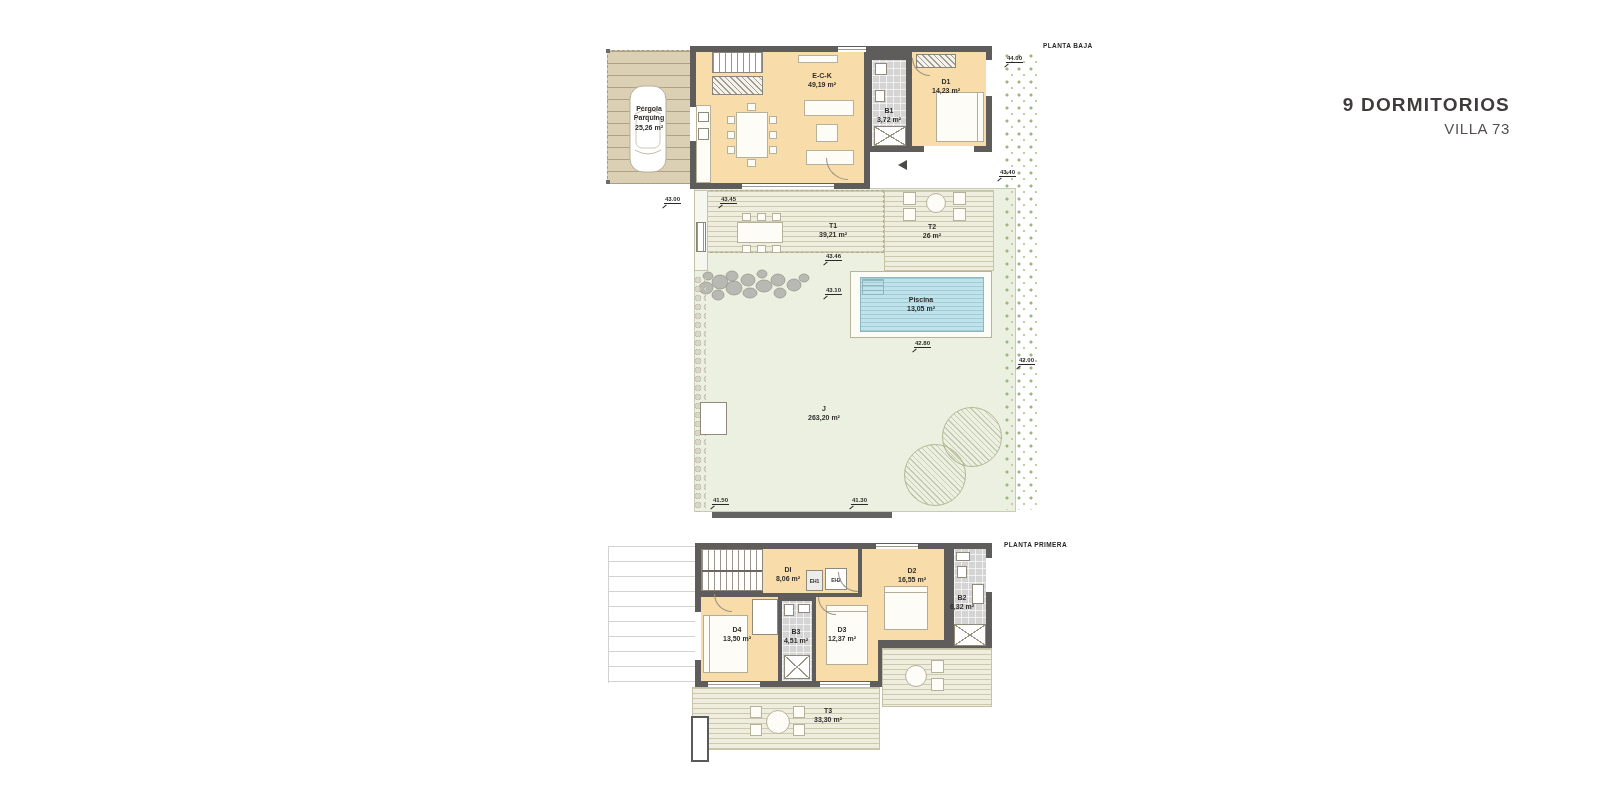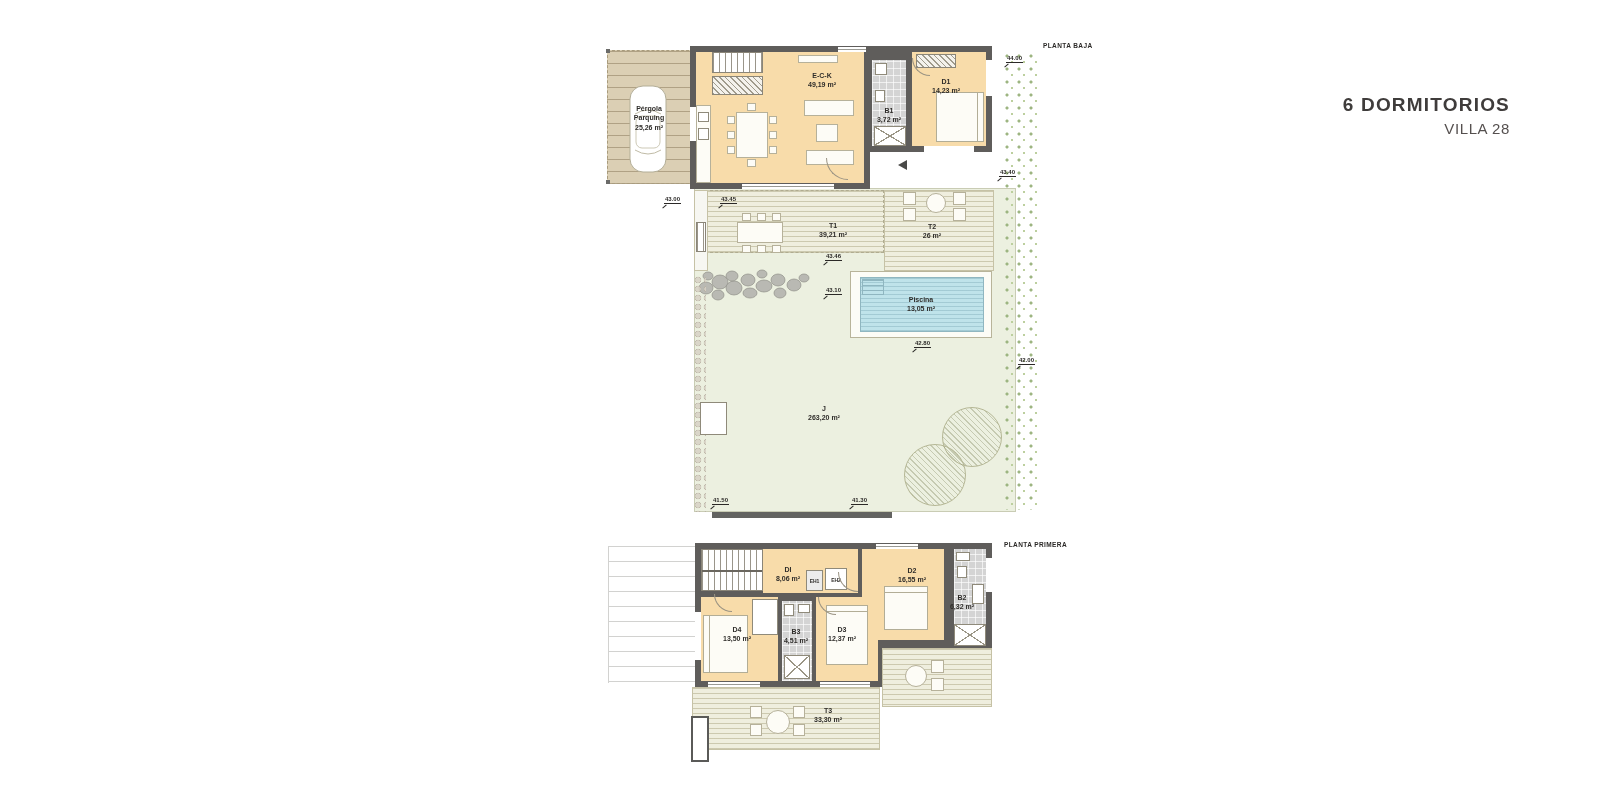--- a/index.html
+++ b/index.html
@@ -46,22 +46,22 @@
   .arrow-left{width:0;height:0;border-top:5px solid transparent;border-bottom:5px solid transparent;border-right:9px solid #4a4a48;}
   .corner{width:4px;height:4px;background:#6b6b69;}
   .beams{background-image:repeating-linear-gradient(180deg,#d2d2d0 0 1px,transparent 1px 15px);border-left:1px solid #d2d2d0;}
 </style>
 </head>
 <body>
 
 <div class="canvas">
 
   <div class="abs title-block" style="left:1280px;top:94px;width:230px;">
-    <div class="title-main">6 DORMITORIOS</div>
-    <div class="title-sub">VILLA 28</div>
+    <div class="title-main">9 DORMITORIOS</div>
+    <div class="title-sub">VILLA 73</div>
   </div>
 
   <section>
 
     <div class="abs garden" style="left:694px;top:188px;width:322px;height:324px;"></div>
 
     <div class="abs veg" style="left:1004px;top:52px;width:34px;height:458px;"></div>
 
     <div class="abs pergola" style="left:607px;top:50px;width:87px;height:134px;"></div>
     <i class="abs corner" style="left:606px;top:49px;"></i>

